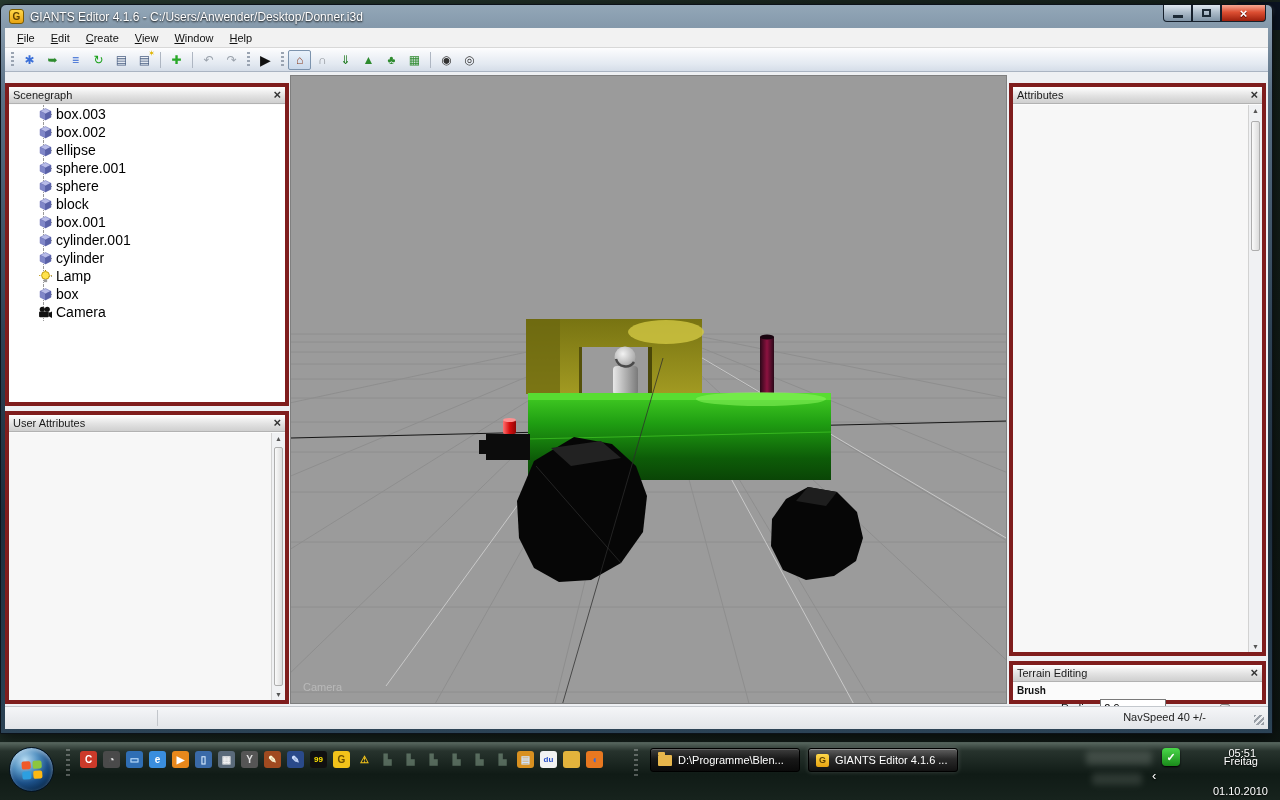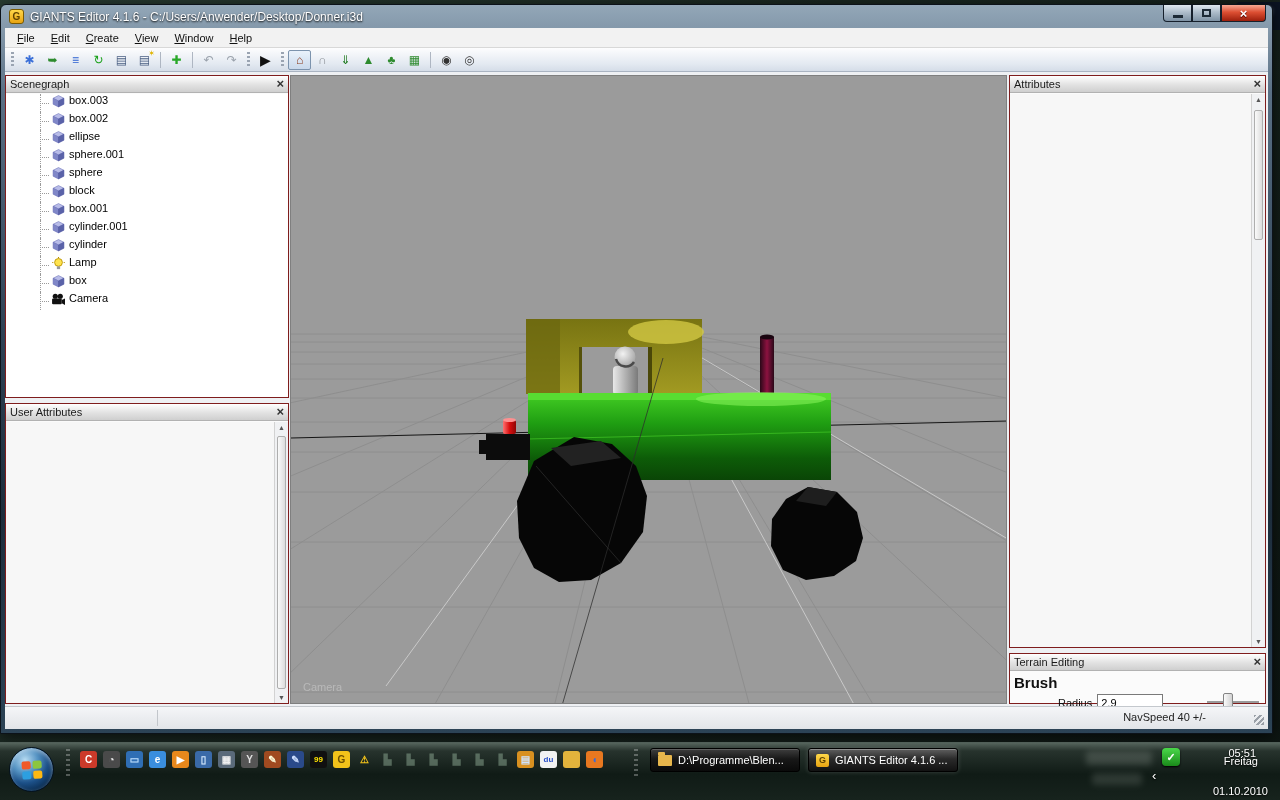--- a/index.html
+++ b/index.html
@@ -42,53 +42,53 @@
              background:linear-gradient(#fdfdfe,#e3e9f1 70%,#d5dde8);
              border-bottom:1px solid #aab4c2; display:flex; align-items:center; padding-left:2px; }
   .tb-grip { width:3px; height:16px; margin:0 4px;
              background:repeating-linear-gradient(180deg,#9aa4b2 0 2px,transparent 2px 4px); }
   .tb-sep { width:1px; height:16px; background:#aeb6c2; margin:0 4px; }
   .tb-btn { width:23px; height:20px; display:grid; place-items:center; font-size:12px; position:relative; }
   .tb-btn.active { background:linear-gradient(#eaf2fb,#c9d9ec); border:1px solid #7c93ad; border-radius:2px; }
   .tb-badge { position:absolute; right:1px; top:-1px; font-size:8px; }
   
   .main { position:absolute; left:0; right:0; top:44px; bottom:23px; }
-  .panel { position:absolute; background:#fbfbfb; border:1px solid #7f1d1d; }
+  .panel { position:absolute; background:#fbfbfb; border:4px solid #7f1d1d;margin-top:8px; }
   .panel-header { height:17px; line-height:16px; padding:0 4px;
                   background:linear-gradient(#ffffff,#e2e2e2 55%,#cfcfcf);
                   border-bottom:1px solid #b2b2b2; font-size:11px; color:#1a1a1a; position:relative; }
   .panel-close { position:absolute; right:4px; top:0; font-size:13px; font-weight:bold; color:#333; line-height:16px; }
   .panel-sg  { left:0; top:3px; width:284px; height:323px; }
   .panel-ua  { left:0; top:331px; width:284px; bottom:2px; }
   .panel-attr{ left:1004px; top:3px; width:257px; height:573px; }
   .panel-ter { left:1004px; top:581px; width:257px; bottom:2px; }
   .sg-body { position:absolute; inset:18px 0 0 0; background:#fff; overflow:hidden; }
   .plain-body { position:absolute; inset:18px 14px 0 0; background:#f7f7f7; }
-  .tree-row { height:18px; display:flex; font-size:11px; color:#000;
-              padding-left:28px; position:relative; }
+  .tree-row { height:18px; display:flex; align-items:center; font-size:14px; color:#000;
+              padding-left:12px; position:relative; }
   .tree-row::before { content:""; position:absolute; left:34px; top:0; bottom:0;
                       border-left:1px dotted #9a9a9a; }
   .tree-row::after  { content:""; position:absolute; left:34px; top:9px; width:9px;
                       border-top:1px dotted #9a9a9a; }
   .tree-icon { margin-left:17px; width:14px; height:14px; display:grid; place-items:center; z-index:1; }
   .tree-label { margin-left:4px; }
   
   .vscroll { position:absolute; top:18px; bottom:0; right:0; width:14px; background:#f0f1f3;
              border-left:1px solid #d2d2d2; font-size:7px; color:#555; text-align:center; }
   .vs-up { position:absolute; top:2px; left:0; right:0; }
   .vs-down { position:absolute; bottom:2px; left:0; right:0; }
   .vs-thumb { position:absolute; left:2px; right:2px; border:1px solid #aeaeae; border-radius:2px;
               background:linear-gradient(90deg,#fafafa,#dcdcdc); }
   
   .viewport { position:absolute; left:285px; top:3px; width:717px; bottom:2px; background:#9b9b9b;
               border:1px solid #7f7f7f; overflow:hidden; }
   .viewport svg { position:absolute; inset:0; }
   .vp-label { position:absolute; left:12px; bottom:10px; color:#b9b9b9; font-size:11px; }
   
-  .ter-brush { font-size:15px; font-weight:bold; color:#111; padding:3px 4px 1px; }
+  .ter-brush { font-size:10px; font-weight:bold; color:#111; padding:3px 4px 1px; }
   .ter-row { display:flex; align-items:center; font-size:11px; color:#111; padding-left:48px; margin-top:2px; }
   .radius-input { width:66px; height:17px; border:1px solid #7a7a7a; font-size:11px;
                   font-family:"Liberation Sans",sans-serif; padding:0 3px; margin-left:5px; background:#fff; }
   .slider { position:absolute; right:6px; top:39px; width:52px; height:17px; }
   .slider-track { position:absolute; left:0; right:0; top:8px; height:2px; background:#9a9a9a; }
   .slider-thumb { position:absolute; left:16px; top:0; width:10px; height:17px; border:1px solid #848484;
                   border-radius:2px; background:linear-gradient(90deg,#fafafa,#d2d2d2); }
   
   .statusbar { position:absolute; left:0; right:0; bottom:0; height:23px;
                background:linear-gradient(#f5f6f8,#e1e4e8); border-top:1px solid #c4c8cd;

